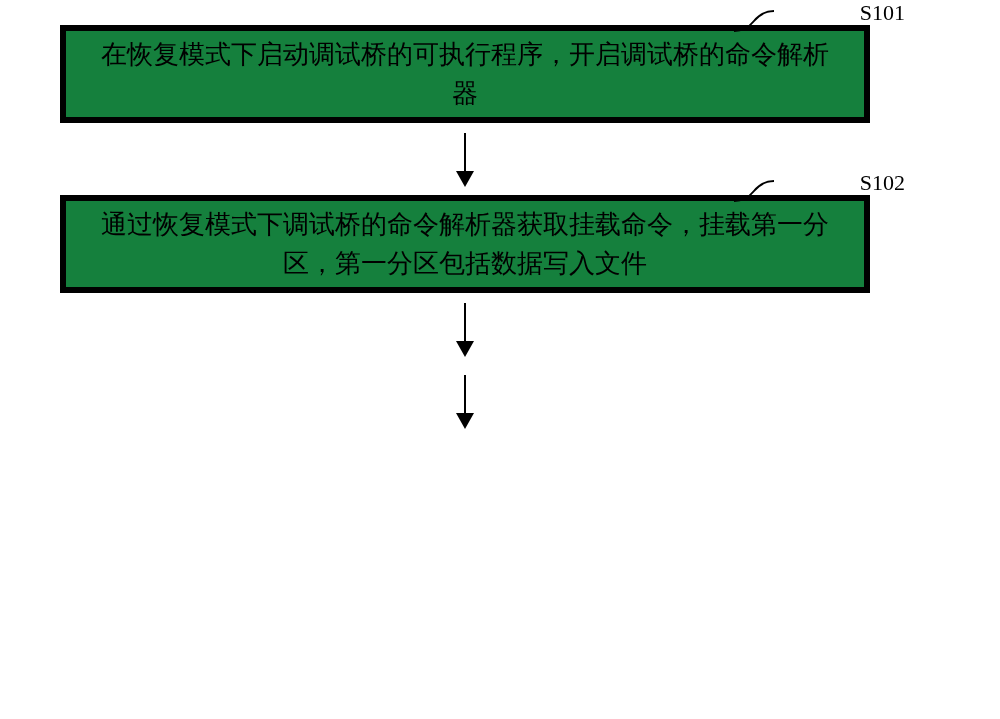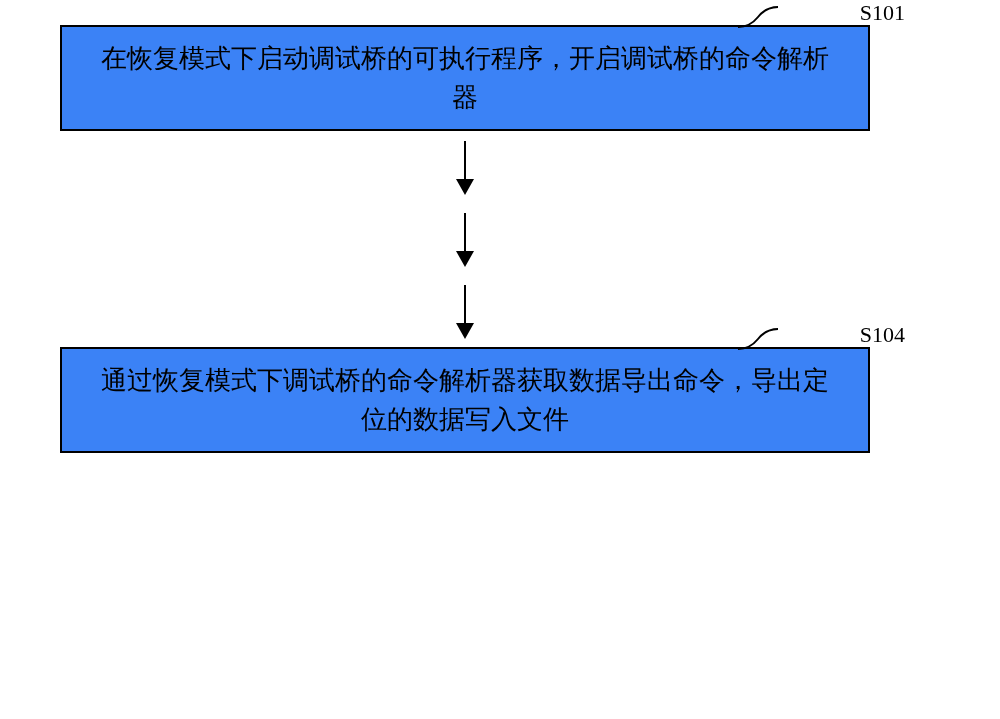--- a/index.html
+++ b/index.html
@@ -26,29 +26,29 @@
     .step-label {
       position: absolute;
       top: -25px;
       right: 35px;
       font-size: 22px;
       color: #000;
       font-family: "Times New Roman", serif;
       margin-left: 21px;
     }
     .step-box {
-      border: 2px solid #000000;
+      border: 6px solid #000000;
       width: 810px;
       margin-left: 0;
-      padding: 12px 30px;
+      padding: 4px 30px;
       text-align: center;
       font-size: 26px;
       line-height: 1.5;
       position: relative;
-      background: #3b82f6;
+      background: #15803d;
     }
     .curve {
       position: absolute;
       top: -18px;
       right: 90px;
       width: 40px;
       height: 20px;
       overflow: visible;
     }
     .arrow-container {
@@ -89,33 +89,33 @@
         <path d="M 0 18 Q 12 18 20 8 Q 28 -2 40 -2" stroke="#000" stroke-width="2" fill="none"></path>
       </svg>
       <span>在恢复模式下启动调试桥的可执行程序，开启调试桥的命令解析器</span>
     </div>
   </div>
 
   <div class="arrow-container">
     <div class="arrow"></div>
   </div>
 
+  <div class="step-wrapper">
+    <div class="step-label">S102</div>
+    <div class="step-box">
+      <svg class="curve" viewBox="0 0 40 20">
+        <path d="M 0 18 Q 12 18 20 8 Q 28 -2 40 -2" stroke="#000" stroke-width="2" fill="none"></path>
+      </svg>
+      <span>通过恢复模式下调试桥的命令解析器获取挂载命令，挂载第一分区，第一分区包括数据写入文件</span>
+    </div>
+  </div>
 
   <div class="arrow-container">
     <div class="arrow"></div>
   </div>
 
 
   <div class="arrow-container">
     <div class="arrow"></div>
   </div>
 
-  <div class="step-wrapper">
-    <div class="step-label">S104</div>
-    <div class="step-box">
-      <svg class="curve" viewBox="0 0 40 20">
-        <path d="M 0 18 Q 12 18 20 8 Q 28 -2 40 -2" stroke="#000" stroke-width="2" fill="none"></path>
-      </svg>
-      <span>通过恢复模式下调试桥的命令解析器获取数据导出命令，导出定位的数据写入文件</span>
-    </div>
-  </div>
 
 </div>
 
 </body></html>

